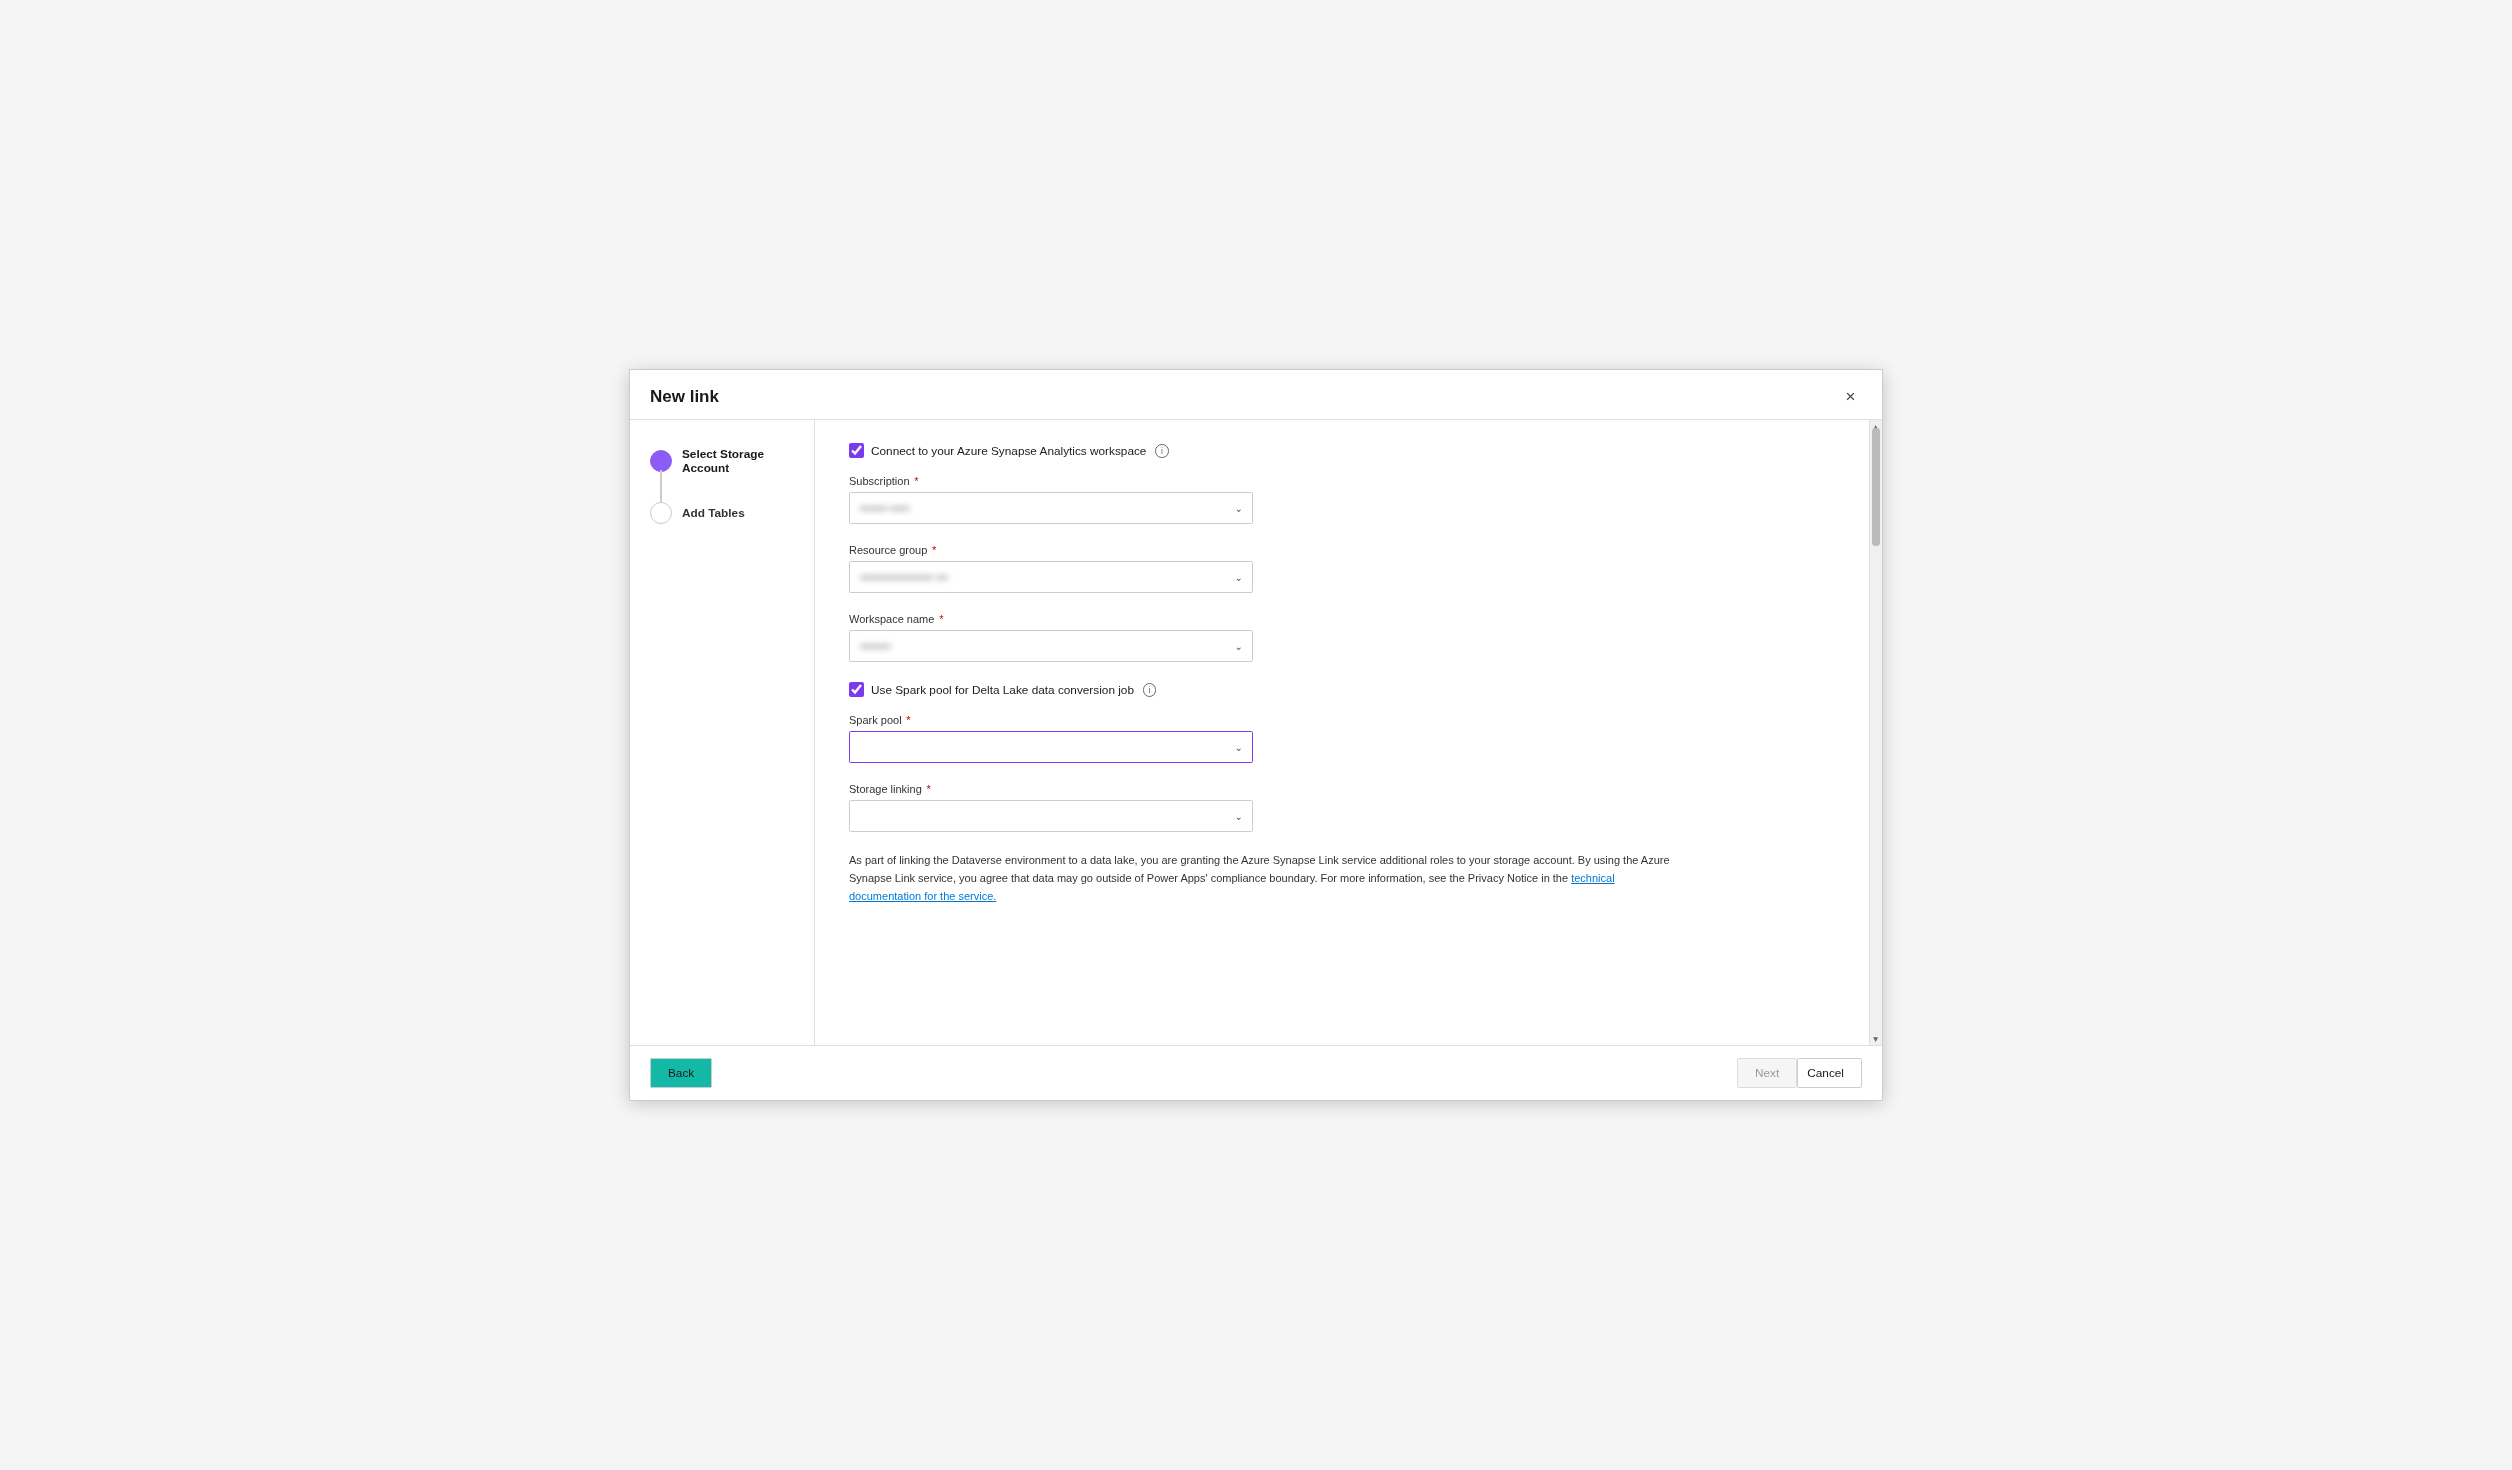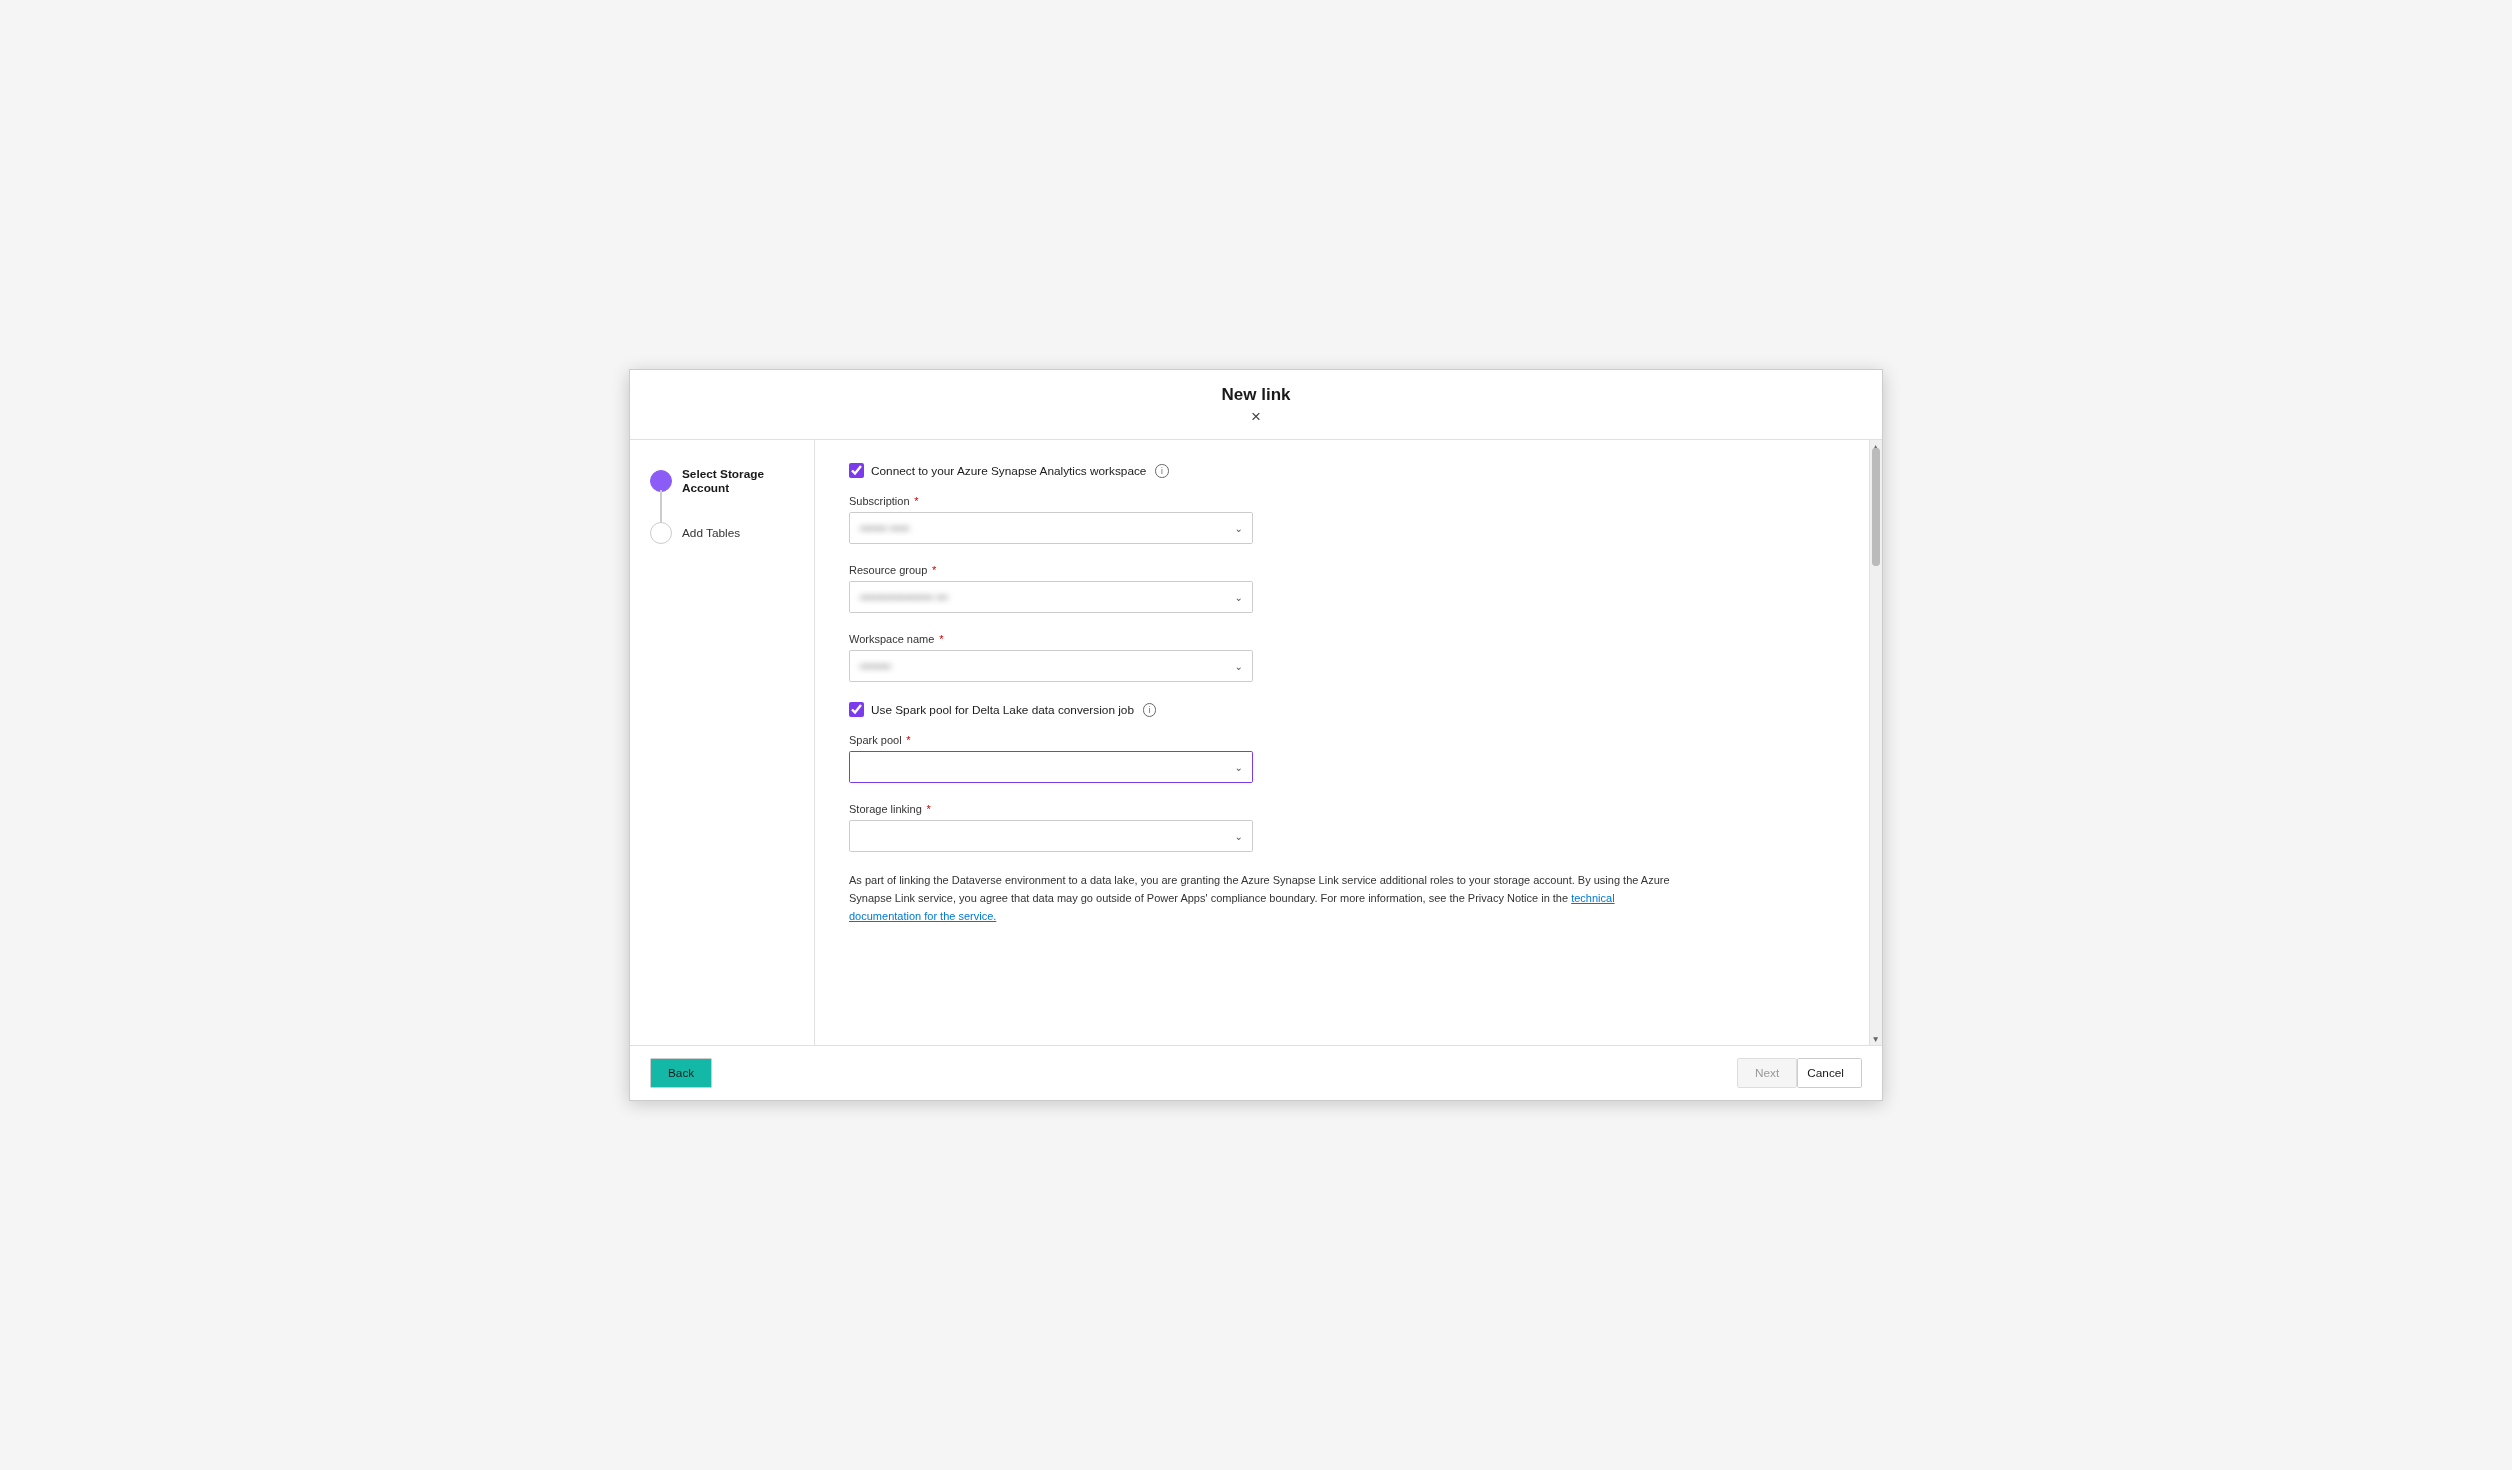--- a/index.html
+++ b/index.html
@@ -24,24 +24,23 @@
       border: 0.8px solid #ccc;
       box-shadow: 0 3.4px 17px rgba(0,0,0,0.2);
       display: flex;
       flex-direction: column;
       position: relative;
     }
 
     .dialog-header {
       display: flex;
       align-items: center;
-      justify-content: flex-start;
+      justify-content: space-between;
       padding: 15px 20px 10px 20px;
       border-bottom: 0.8px solid #e0e0e0;
-      flex-direction: column;
     }
 
     .dialog-title {
       font-size: 17px;
       font-weight: 600;
       color: #1a1a1a;
     }
 
     .close-button {
       background: none;
@@ -316,21 +315,21 @@
   <div class="dialog-body">
 
     <div class="steps-sidebar">
 
       <div class="step-item">
         <div class="step-circle active"></div>
         <span class="step-label active">Select Storage Account</span>
         <div class="step-connector"></div>
       </div>
 
-      <div class="step-item" style="margin-top: 27px;">
+      <div class="step-item" style="margin-top: 27px; font-weight: bold;">
         <div class="step-circle"></div>
         <span class="step-label">Add Tables</span>
       </div>
     </div>
 
     <div class="main-content">
 
       <div class="checkbox-row">
         <input type="checkbox" class="checkbox-input" checked="" style="">
         <span class="checkbox-label">Connect to your Azure Synapse Analytics workspace</span>

